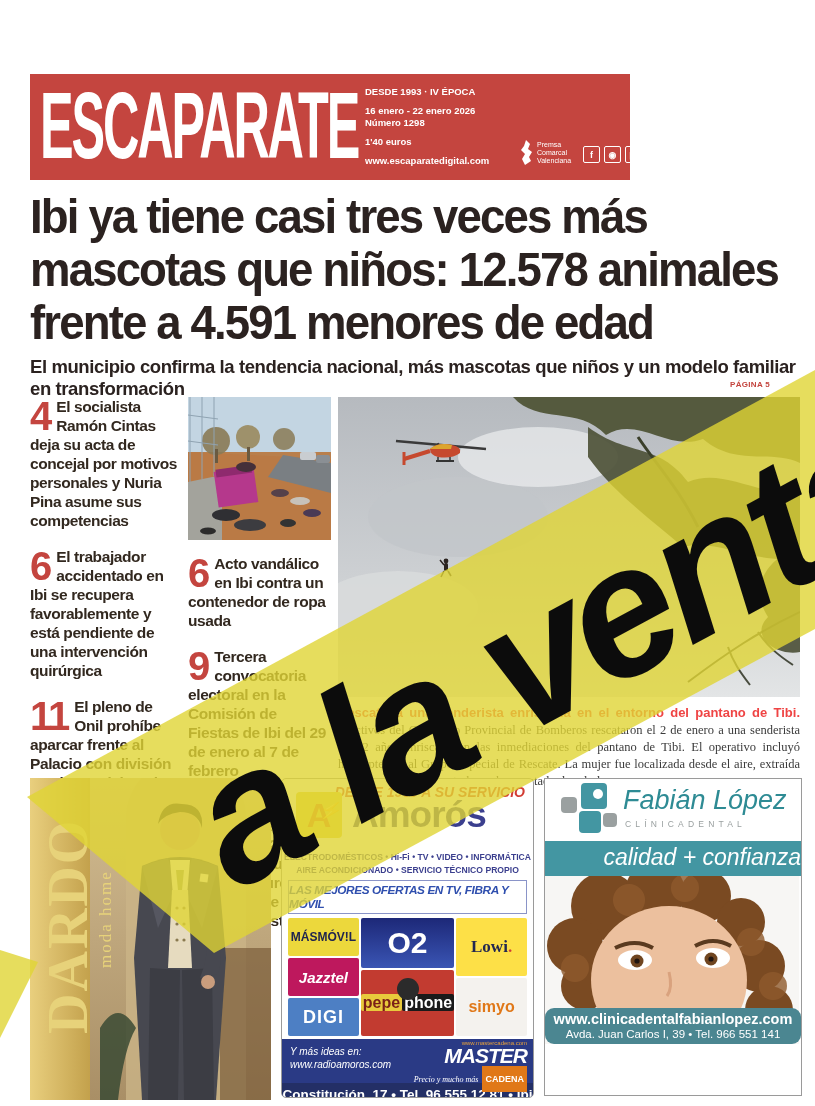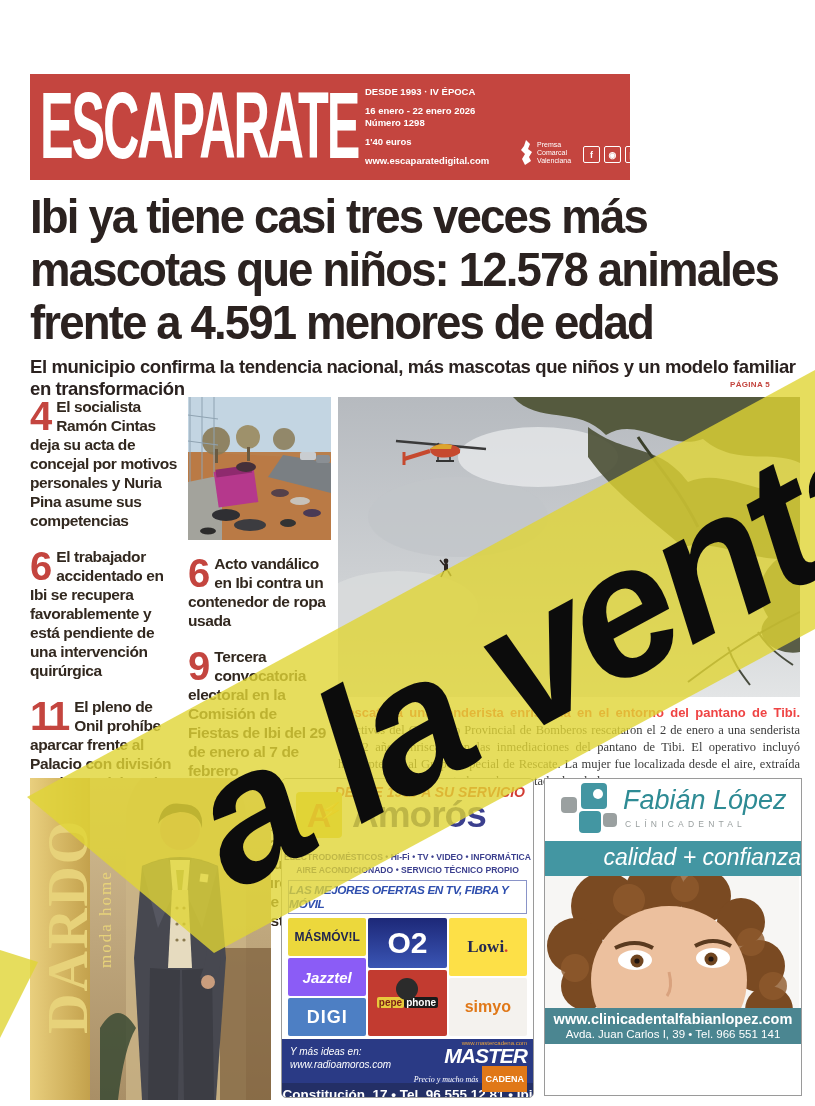--- a/index.html
+++ b/index.html
@@ -71,24 +71,24 @@
          display:flex;align-items:center;justify-content:center;color:#e07818;font-weight:900;font-size:34px;}
   .am-bolt{position:absolute;left:24px;top:8px;color:#fff;font-size:18px;transform:rotate(12deg);}
   .am-name{position:absolute;left:70px;top:-6px;color:#3b3f8e;font-weight:900;font-size:37px;letter-spacing:-1px;}
   .am-caps{color:#3b3f8e;font-weight:bold;font-size:8.6px;text-align:center;line-height:11px;margin-top:2px;}
   .am-offers{margin:4px 6px;border:1.5px solid #8a94c8;background:#fff;color:#2f4fae;font-weight:900;
              font-style:italic;font-size:11.8px;text-align:left;padding:2px 0;letter-spacing:-.4px;}
   .am-grid{display:flex;margin:0 6px;height:118px;gap:2px;}
   .am-c{display:flex;flex-direction:column;gap:2px;flex:1;}
   .tile{flex:1;display:flex;align-items:center;justify-content:center;font-weight:900;border-radius:2px;}
   .t-masmovil{background:#ecd83c;color:#20254f;font-size:12px;}
-  .t-jazztel{background:#8b5cf6;color:#fff;font-style:italic;font-size:15px;}
+  .t-jazztel{background:#be185d;color:#fff;font-style:italic;font-size:15px;}
   .t-digi{background:#4d7fc4;color:#fff;font-size:18px;letter-spacing:1px;}
   .t-o2{background:linear-gradient(180deg,#1d2878,#3a55b4);color:#fff;font-size:30px;flex:1.2;}
-  .t-pepe{background:#c23b30;color:#fff;font-size:10px;flex:1.6;position:relative;}
+  .t-pepe{background:#c23b30;color:#fff;font-size:16px;flex:1.6;position:relative;}
   .pepe-lbl span.p1{background:#e8c93c;color:#7a1f18;padding:0 2px;border-radius:2px;}
   .pepe-lbl span.p2{background:#1a1a1a;color:#fff;padding:0 2px;border-radius:2px;}
   .pepe-head{position:absolute;top:8px;left:50%;transform:translateX(-50%);width:22px;height:22px;border-radius:50%;background:#2b2b2b;}
   .t-lowi{background:#fde047;color:#232850;font-size:17px;font-family:"Liberation Serif",serif;position:relative;}
   .lowi-dot{color:#d23c33;}
   .t-simyo{background:#f4f2ee;color:#e07818;font-size:16px;font-weight:bold;}
   .am-footer{background:#2a3a85;color:#fff;height:44px;position:relative;margin-top:3px;}
   .am-more{position:absolute;left:8px;top:6px;font-style:italic;font-size:10px;line-height:13px;}
   .am-master{position:absolute;right:6px;top:1px;text-align:right;}
   .am-master .murl{color:#e8a23c;font-size:6px;}
@@ -97,21 +97,21 @@
   .am-master .mtag{color:#fff;font-family:"Liberation Serif",serif;font-style:italic;font-size:8px;}
   .am-master .mcad{background:#e07818;color:#fff;font-weight:900;font-size:9px;padding:8px 3px;}
   .am-addr{background:#232f66;color:#fff;font-weight:bold;font-size:13.5px;text-align:center;padding:4px 0;}
   
   .ad-fabian{left:544px;width:256px;height:316px;border:1px solid #9a9a9a;background:#fff;overflow:hidden;}
   .fb-top{position:relative;height:62px;background:#fff;}
   .fb-name{position:absolute;left:78px;top:6px;color:#2e8b94;font-size:27px;font-style:italic;letter-spacing:0px;}
   .fb-sub{position:absolute;left:80px;top:40px;color:#9aa0a0;font-size:8.5px;letter-spacing:4.2px;}
   .fb-band{background:#4396a2;color:#fff;font-size:23px;text-align:right;font-style:italic;padding:3px 0 5px 0;}
   .fb-photo{height:168px;position:relative;overflow:hidden;background:#fdfdfd;}
-  .fb-bot{position:absolute;left:0;bottom:0;width:100%;background:#4b8691;color:#fff;text-align:center;padding:3px 0 4px 0;}
+  .fb-bot{position:absolute;left:0;bottom:0;width:100%;background:#4b8691;color:#fff;text-align:center;padding:3px 0 4px 0;border-radius:9px;}
   .fb-url{font-weight:bold;font-size:14.5px;}
   .fb-addr{font-size:11.5px;margin-top:1px;}
   .fb-squares{position:absolute;left:14px;top:4px;width:60px;height:56px;}
   .fb-squares div{position:absolute;border-radius:4px;}
 
   
   .ribbon{position:absolute;left:0;top:0;width:815px;height:1106px;background:rgba(224,212,52,.8);
           clip-path:polygon(27px 785px,815px 358px,815px 617px,214px 941px);z-index:40;pointer-events:none;}
   .ribbon-corner{position:absolute;left:0;top:0;width:815px;height:1106px;background:rgba(224,212,52,.8);
           clip-path:polygon(0px 938px,38px 950px,0px 1026px);z-index:40;pointer-events:none;}

